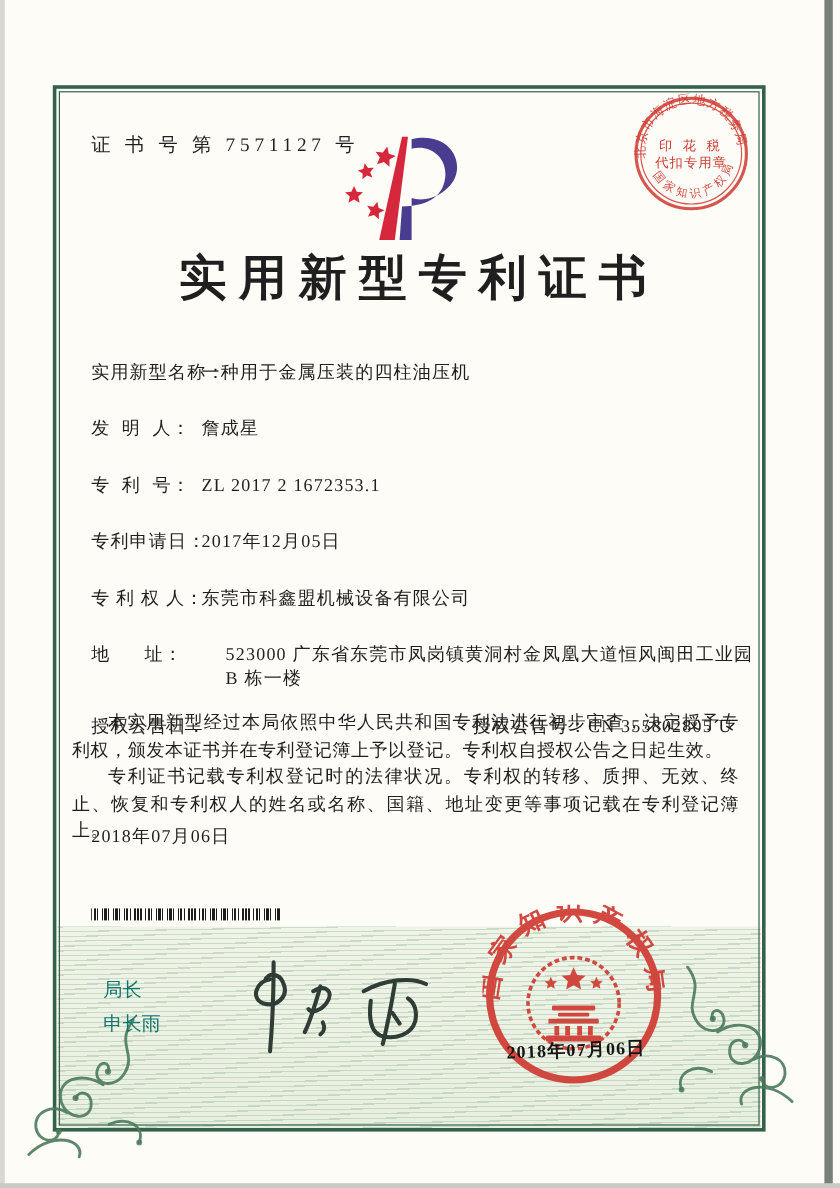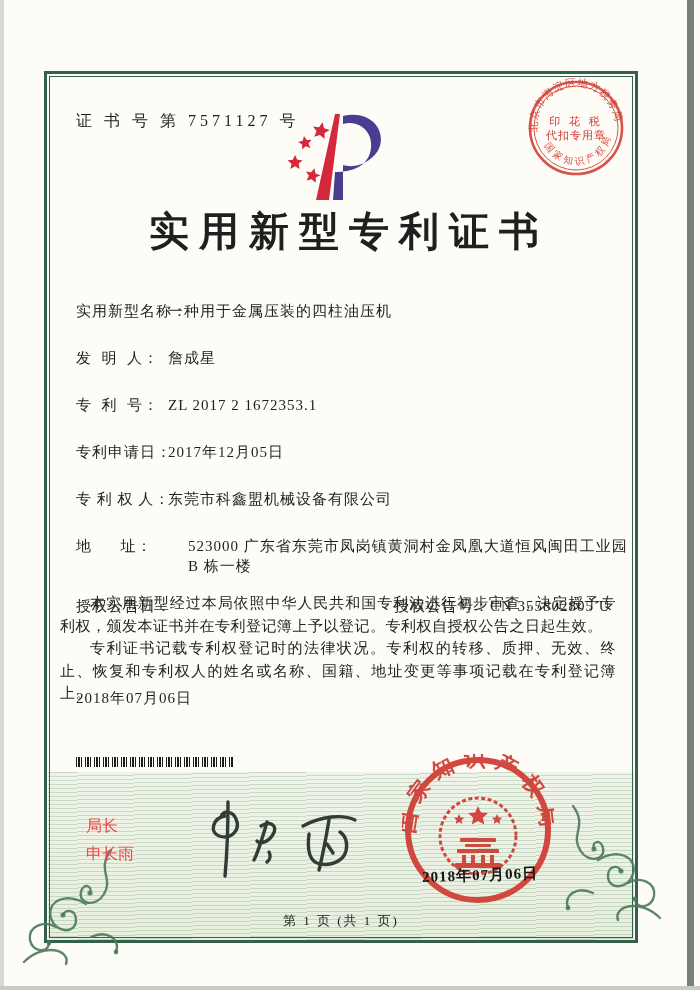--- a/index.html
+++ b/index.html
@@ -37,21 +37,21 @@
   .barcode { position:absolute; left:76px; top:757px; width:158px; height:10px;
              background:repeating-linear-gradient(90deg,#1c1c1c 0 1px,transparent 1px 2px,
                         #1c1c1c 2px 4px,transparent 4px 5px,#1c1c1c 5px 6px,transparent 6px 9px); }
 
   .green-band { position:absolute; left:48px; top:772px; width:586px; height:168px;
       background:
         repeating-linear-gradient(179deg, rgba(110,150,110,.28) 0 1px, rgba(255,255,255,0) 1px 4px),
         linear-gradient(#eff4e8,#e7efdf); }
 
   .signer { position:absolute; left:86px; top:812px; font-size:16px; line-height:28px;
-            font-family:"Liberation Sans","DejaVu Sans",sans-serif; color:#ef4444; }
+            font-family:"Liberation Sans","DejaVu Sans",sans-serif; color:#0f766e; }
   .signature { position:absolute; left:195px; top:796px; }
 
   .seal { position:absolute; left:402px; top:754px; }
   .seal-date { position:absolute; left:404px; top:866px; width:152px; text-align:center;
                font-size:15px; letter-spacing:1px; color:#151515; transform:rotate(-2deg); font-weight:bold; }
 
   .footer { position:absolute; left:44px; top:912px; width:594px; text-align:center;
             font-size:13px; letter-spacing:2px; }
 
   .tax-stamp { position:absolute; left:526px; top:78px; }
@@ -217,18 +217,17 @@
         <rect x="60" y="101" width="4" height="8"></rect>
           <rect x="69" y="101" width="4" height="8"></rect>
         <rect x="79" y="101" width="4" height="8"></rect>
           <rect x="88" y="101" width="4" height="8"></rect>
         <rect x="53" y="109" width="46" height="5" rx="1"></rect>
       </g>
     </g>
   </svg>
   <div class="seal-date">2018年07月06日</div>
 
-  <div class="footer">第 1 页 (共 1 页)</div>
 
   <div class="edge-left"></div>
   <div class="edge-right"></div>
   <div class="edge-bottom"></div>
 </div>
 
 </body></html>

